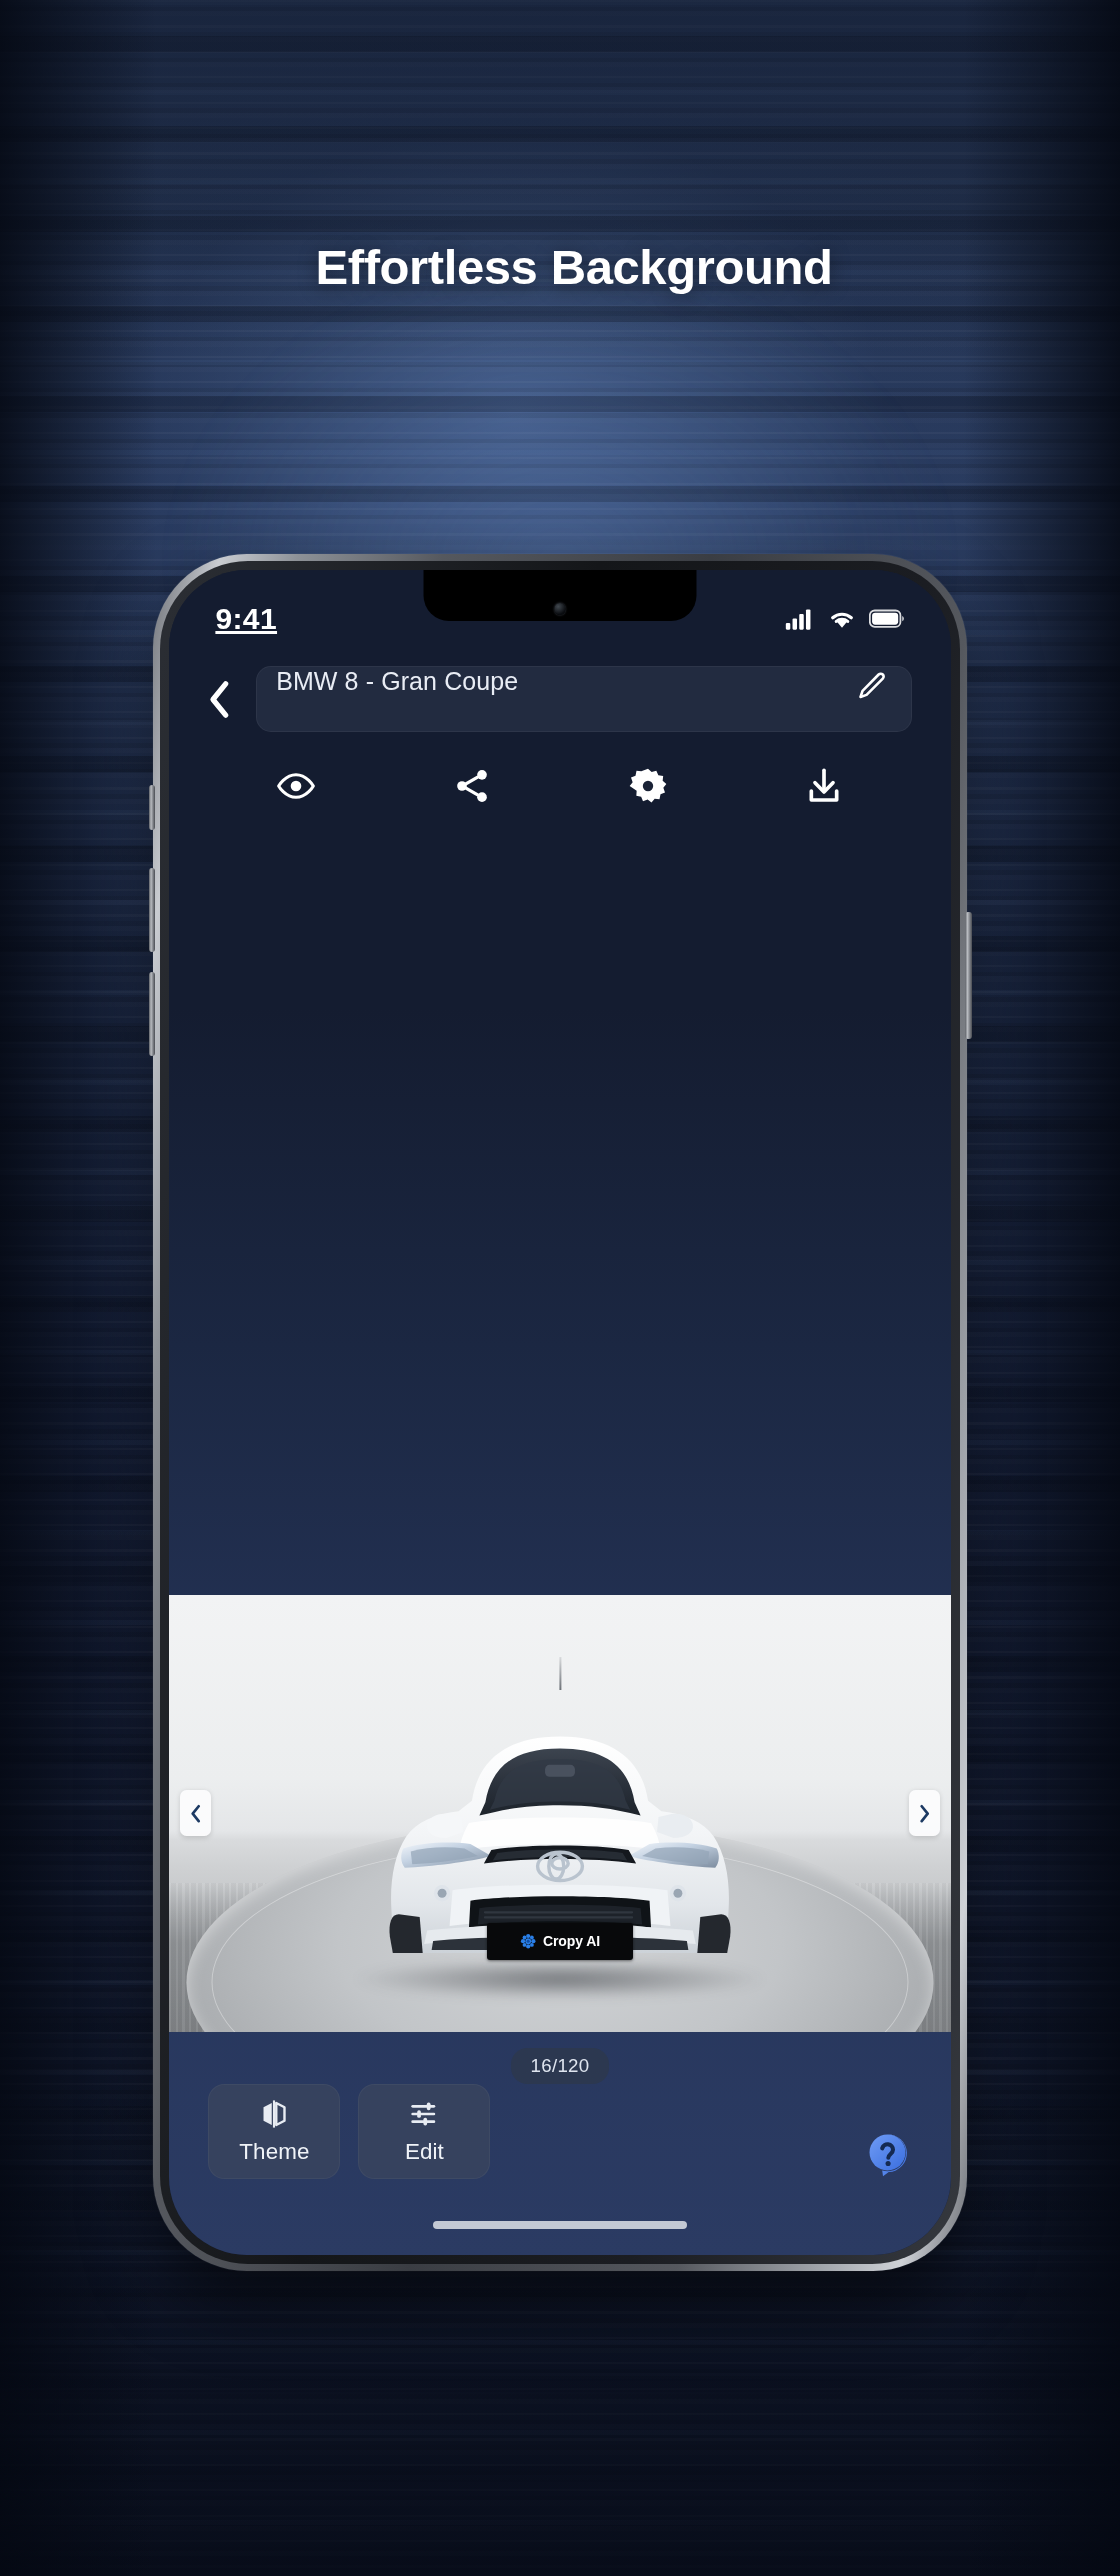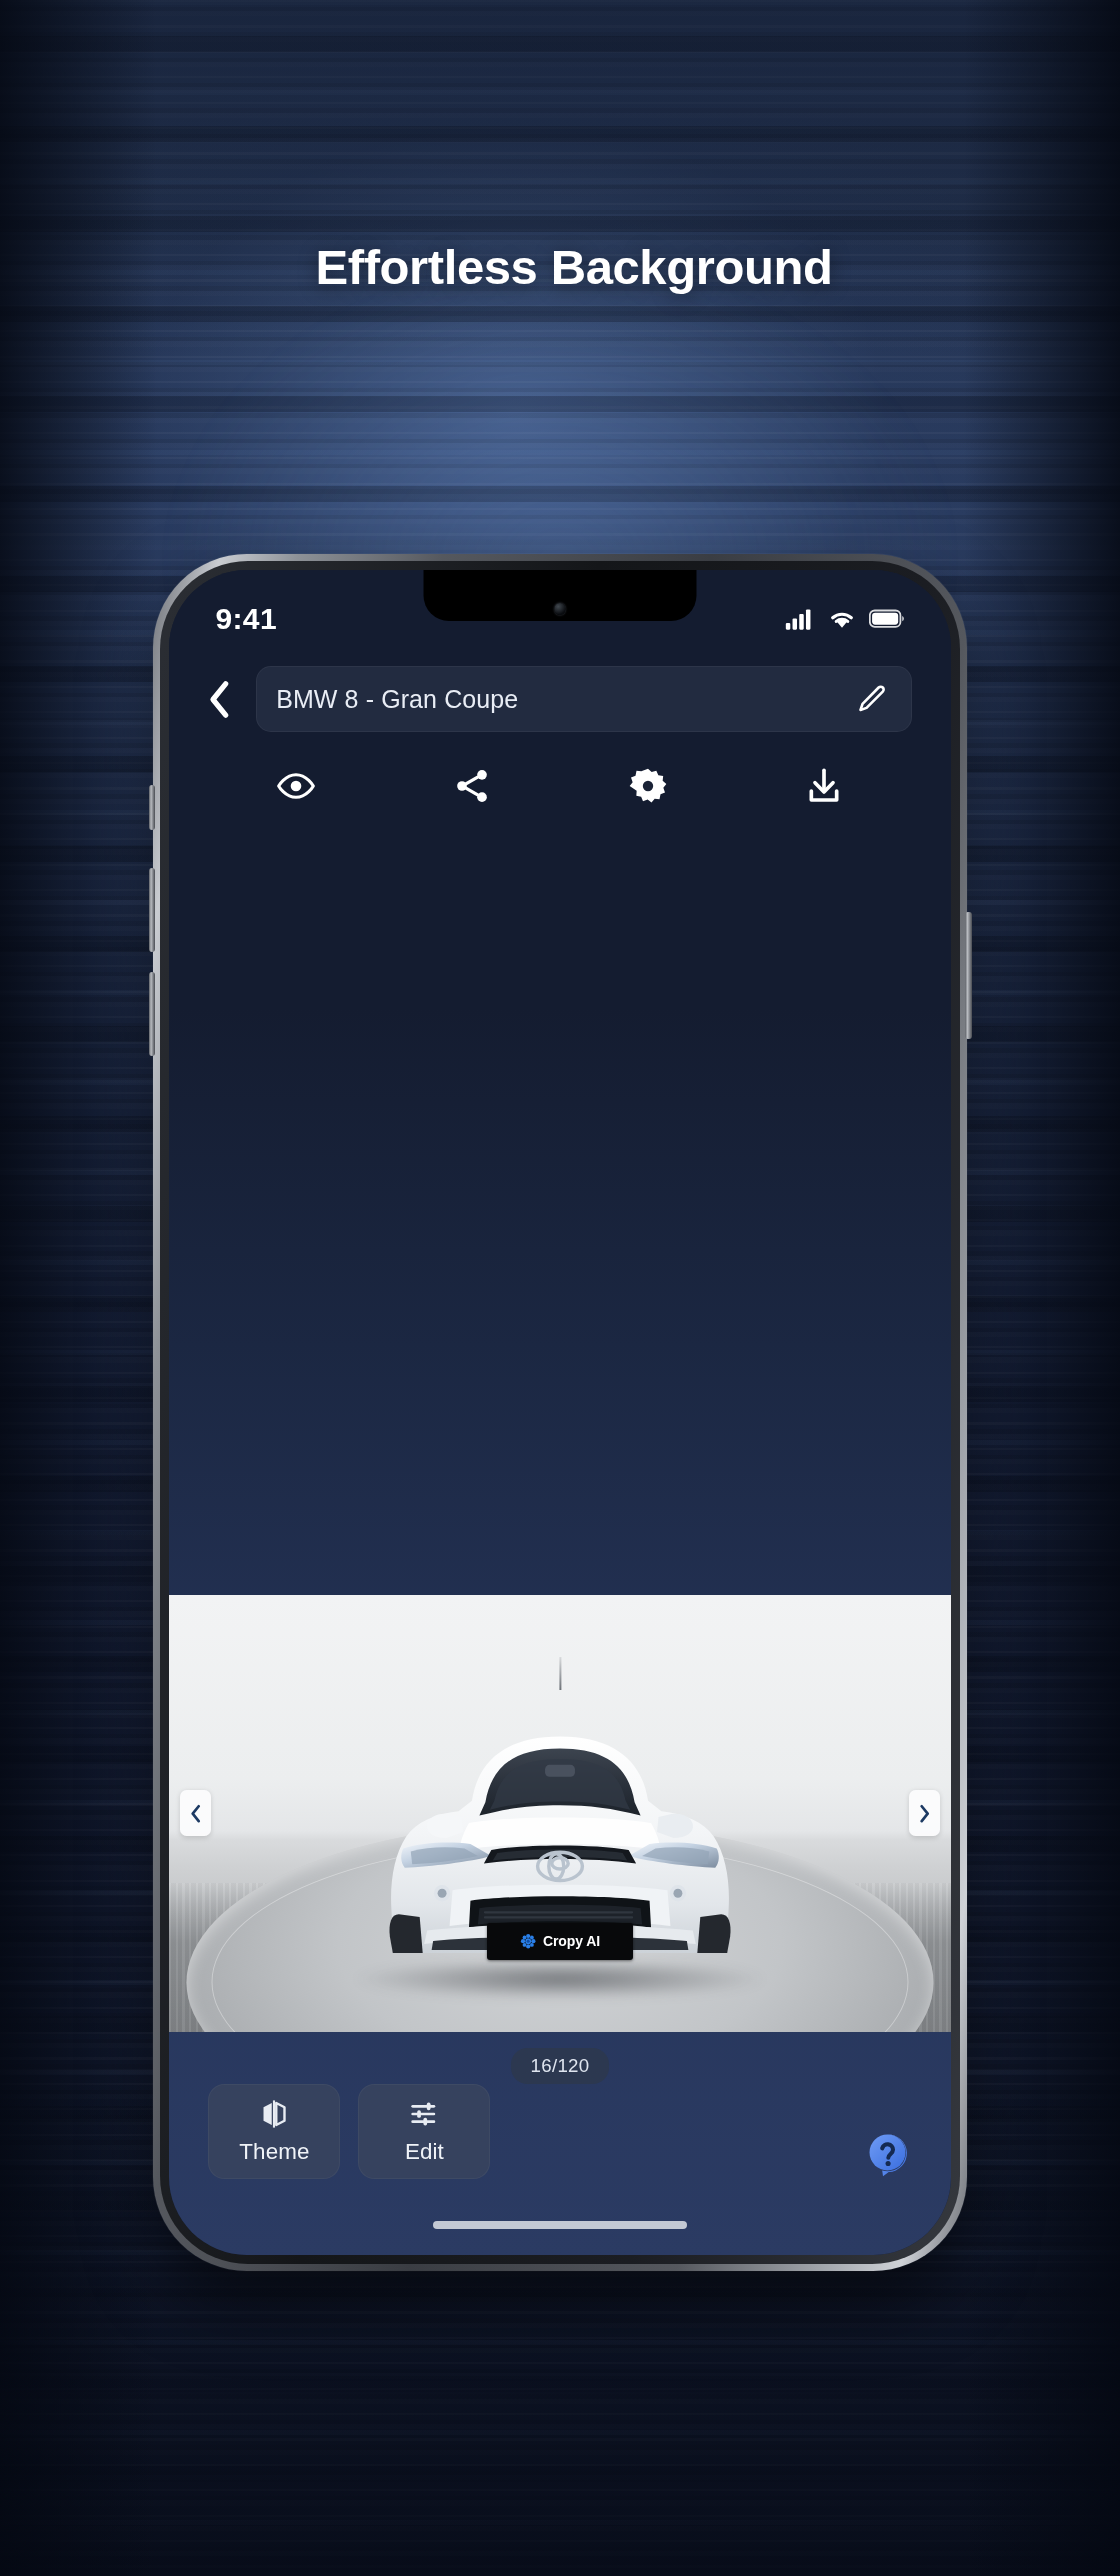--- a/index.html
+++ b/index.html
@@ -67,36 +67,36 @@
 
   
   .app{position:absolute;inset:0;
     background:linear-gradient(180deg,#141c30 0%,#141c30 26%,#1b2742 46%,#26355a 72%,#2b3b63 100%);
     display:flex;flex-direction:column;}
 
   
   .statusbar{position:relative;height:78px;flex:0 0 auto;
     display:flex;align-items:center;justify-content:space-between;
     padding:19.4px 46px 0 46px;box-sizing:border-box;color:#fff;}
-  .clock{font-size:30px;font-weight:600;letter-spacing:0.4px;}
+  .clock{font-size:30px;font-weight:600;letter-spacing:0.4px;text-decoration:underline;}
   .status-right{display:flex;align-items:center;gap:12.7px;}
   .notch{position:absolute;left:50%;top:-4.5px;transform:translateX(-50%);
     width:273px;height:55px;background:#000;border-radius:0 0 25.4px 25.4px;z-index:5;}
   .notch-cam{position:absolute;left:50%;top:33px;transform:translateX(-50%);
     width:11.2px;height:11.2px;border-radius:50%;
     background:radial-gradient(circle at 35% 30%, #41484f, #0a0c10 70%);
     box-shadow:0 0 2.2px rgba(180,200,230,0.35);z-index:6;}
 
   
   .titlebar{flex:0 0 auto;display:flex;align-items:center;
     padding:18px 39px 0 27px;gap:13.4px;box-sizing:border-box;}
   .back-btn{width:46px;height:46px;display:flex;align-items:center;justify-content:center;
     flex:0 0 auto;cursor:pointer;}
   .name-field{flex:1 1 auto;height:66px;border-radius:15px;background:#222b40;
-    display:flex;align-items:center;padding:0 19.4px;box-sizing:border-box;
+    display:flex;padding:0 19.4px;box-sizing:border-box;
     border:0.7px solid rgba(255,255,255,0.05);}
   .name-text{flex:1 1 auto;color:#e9edf5;font-size:25px;letter-spacing:0.1px;}
   .pencil-btn{width:39px;height:39px;display:flex;align-items:center;justify-content:center;
     flex:0 0 auto;cursor:pointer;}
 
   
   .toolbar{flex:0 0 auto;display:flex;justify-content:space-around;align-items:center;
     padding:25.4px 39px 0 39px;box-sizing:border-box;}
   .tool{width:57px;height:57px;display:flex;align-items:center;justify-content:center;
     cursor:pointer;}

